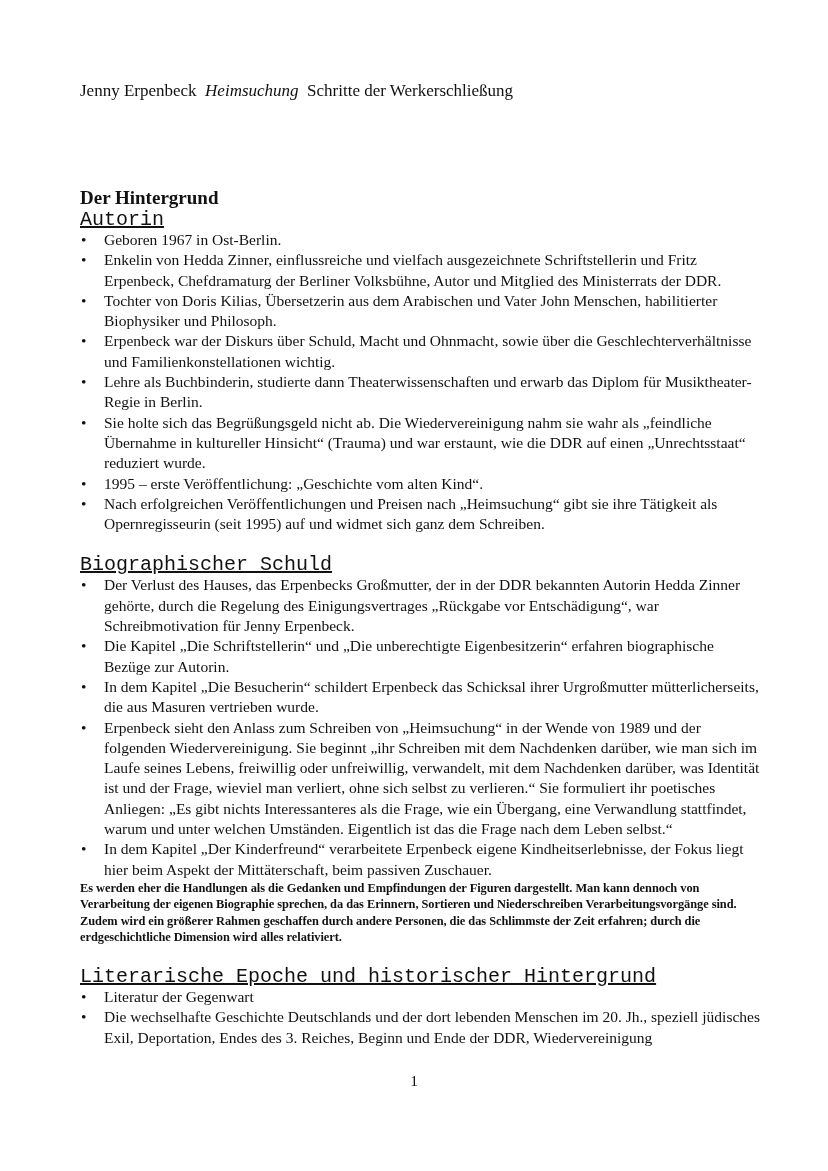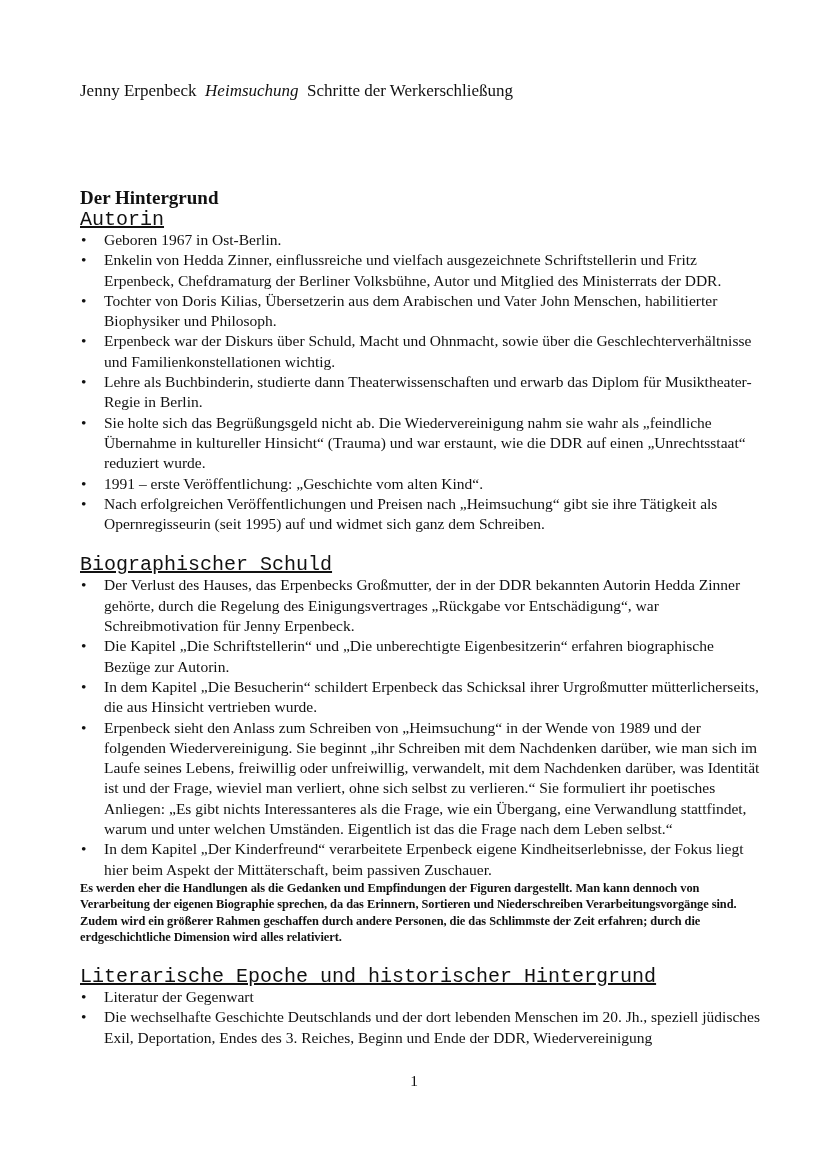--- a/index.html
+++ b/index.html
@@ -51,31 +51,31 @@
   <h2 class="section-heading">Der Hintergrund</h2>
 
   <p class="subheading">Autorin</p>
   <ul class="bullets">
     <li><span class="dot">•</span><span>Geboren 1967 in Ost-Berlin.</span></li>
     <li><span class="dot">•</span><span>Enkelin von Hedda Zinner, einflussreiche und vielfach ausgezeichnete Schriftstellerin und Fritz Erpenbeck, Chefdramaturg der Berliner Volksbühne, Autor und Mitglied des Ministerrats der DDR.</span></li>
     <li><span class="dot">•</span><span>Tochter von Doris Kilias, Übersetzerin aus dem Arabischen und Vater John Menschen, habilitierter Biophysiker und Philosoph.</span></li>
     <li><span class="dot">•</span><span>Erpenbeck war der Diskurs über Schuld, Macht und Ohnmacht, sowie über die Geschlechterverhältnisse und Familienkonstellationen wichtig.</span></li>
     <li><span class="dot">•</span><span>Lehre als Buchbinderin, studierte dann Theaterwissenschaften und erwarb das Diplom für Musiktheater-Regie in Berlin.</span></li>
     <li><span class="dot">•</span><span>Sie holte sich das Begrüßungsgeld nicht ab. Die Wiedervereinigung nahm sie wahr als „feindliche Übernahme in kultureller Hinsicht“ (Trauma) und war erstaunt, wie die DDR auf einen „Unrechtsstaat“ reduziert wurde.</span></li>
-    <li><span class="dot">•</span><span>1991 – erste Veröffentlichung: „Geschichte vom alten Kind“.</span></li>
+    <li><span class="dot">•</span><span>1995 – erste Veröffentlichung: „Geschichte vom alten Kind“.</span></li>
     <li><span class="dot">•</span><span>Nach erfolgreichen Veröffentlichungen und Preisen nach „Heimsuchung“ gibt sie ihre Tätigkeit als Opernregisseurin (seit 1995) auf und widmet sich ganz dem Schreiben.</span></li>
   </ul>
 
   <div class="spacer"></div>
 
   <p class="subheading">Biographischer Schuld</p>
   <ul class="bullets">
     <li><span class="dot">•</span><span>Der Verlust des Hauses, das Erpenbecks Großmutter, der in der DDR bekannten Autorin Hedda Zinner gehörte, durch die Regelung des Einigungsvertrages „Rückgabe vor Entschädigung“, war Schreibmotivation für Jenny Erpenbeck.</span></li>
     <li><span class="dot">•</span><span>Die Kapitel „Die Schriftstellerin“ und „Die unberechtigte Eigenbesitzerin“ erfahren biographische Bezüge zur Autorin.</span></li>
-    <li><span class="dot">•</span><span>In dem Kapitel „Die Besucherin“ schildert Erpenbeck das Schicksal ihrer Urgroßmutter mütterlicherseits, die aus Hinsicht vertrieben wurde.</span></li>
+    <li><span class="dot">•</span><span>In dem Kapitel „Die Besucherin“ schildert Erpenbeck das Schicksal ihrer Urgroßmutter mütterlicherseits, die aus Masuren vertrieben wurde.</span></li>
     <li><span class="dot">•</span><span>Erpenbeck sieht den Anlass zum Schreiben von „Heimsuchung“ in der Wende von 1989 und der folgenden Wiedervereinigung. Sie beginnt „ihr Schreiben mit dem Nachdenken darüber, wie man sich im Laufe seines Lebens, freiwillig oder unfreiwillig, verwandelt, mit dem Nachdenken darüber, was Identität ist und der Frage, wieviel man verliert, ohne sich selbst zu verlieren.“ Sie formuliert ihr poetisches Anliegen: „Es gibt nichts Interessanteres als die Frage, wie ein Übergang, eine Verwandlung stattfindet, warum und unter welchen Umständen. Eigentlich ist das die Frage nach dem Leben selbst.“</span></li>
     <li><span class="dot">•</span><span>In dem Kapitel „Der Kinderfreund“ verarbeitete Erpenbeck eigene Kindheitserlebnisse, der Fokus liegt hier beim Aspekt der Mittäterschaft, beim passiven Zuschauer.</span></li>
   </ul>
   <p class="note">Es werden eher die Handlungen als die Gedanken und Empfindungen der Figuren dargestellt. Man kann dennoch von Verarbeitung der eigenen Biographie sprechen, da das Erinnern, Sortieren und Niederschreiben Verarbeitungsvorgänge sind. Zudem wird ein größerer Rahmen geschaffen durch andere Personen, die das Schlimmste der Zeit erfahren; durch die erdgeschichtliche Dimension wird alles relativiert.</p>
 
   <div class="spacer"></div>
 
   <p class="subheading">Literarische Epoche und historischer Hintergrund</p>
   <ul class="bullets">
     <li><span class="dot">•</span><span>Literatur der Gegenwart</span></li>

